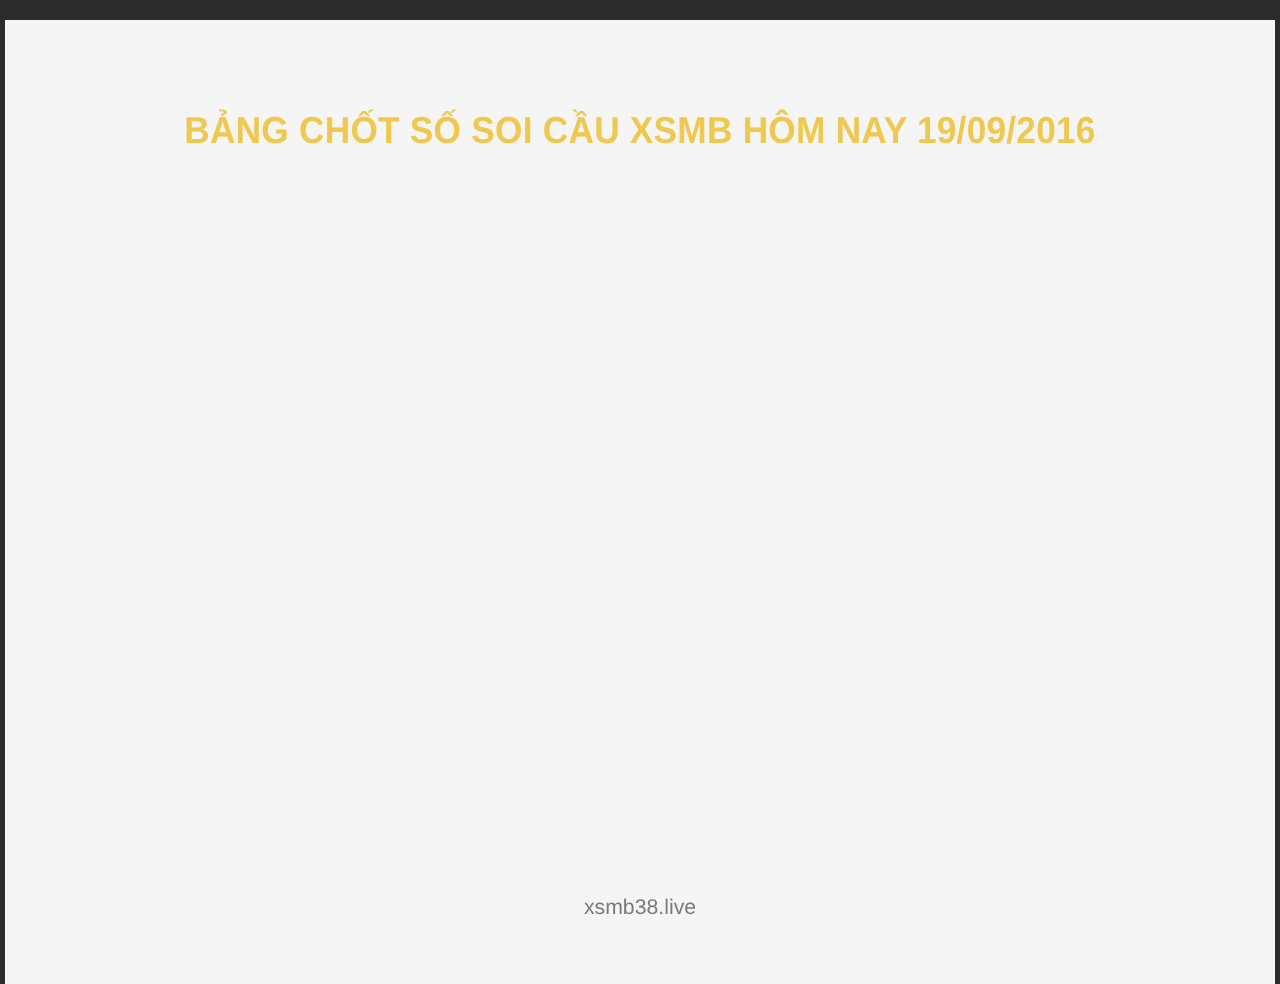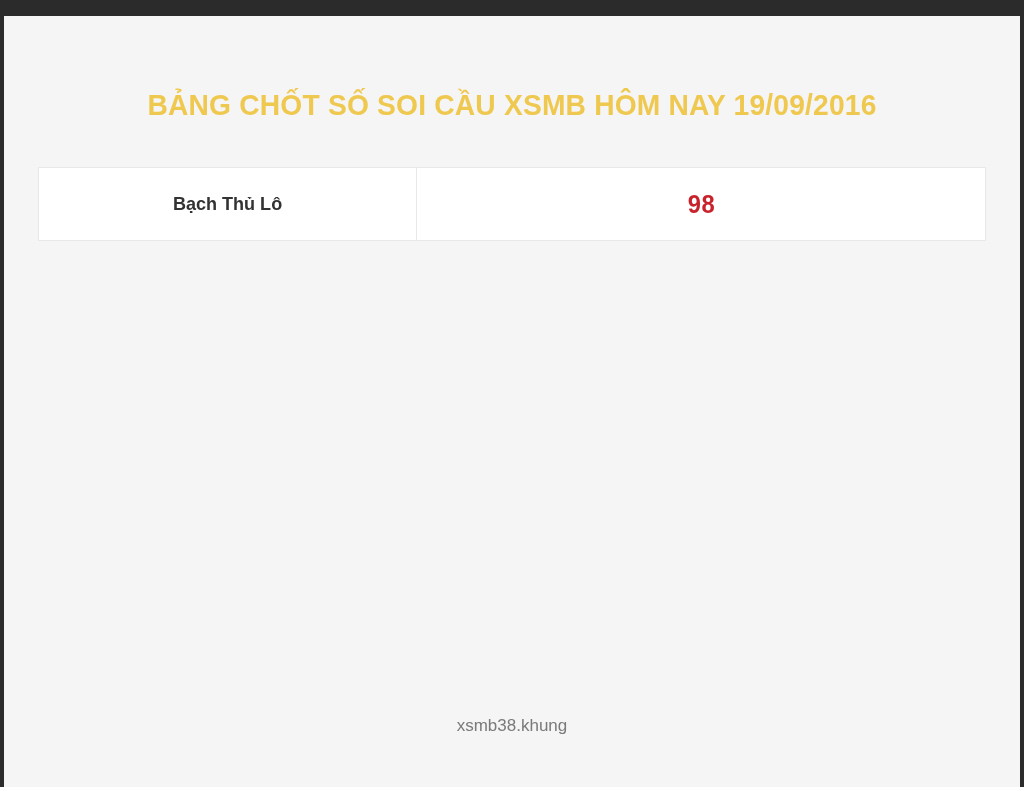--- a/index.html
+++ b/index.html
@@ -110,34 +110,26 @@
   <div class="page-title">BẢNG CHỐT SỐ SOI CẦU XSMB HÔM NAY 19/09/2016</div>
 
   <div class="table-wrap">
     <table class="soicau">
       <colgroup>
         <col class="label-col">
         <col class="value-col">
       </colgroup>
       <tbody>
 
-        <tr>
-          <td>
-            <span class="cell-label">Bạch Thủ Lô</span>
-          </td>
-          <td>
-            <span class="cell-value accent">98</span>
-          </td>
-        </tr>
 
 
 
 
 
 
 
       </tbody>
     </table>
   </div>
 
-  <div class="site-footer">xsmb38.khung</div>
+  <div class="site-footer">xsmb38.live</div>
 
 </div>
 
 </body></html>

